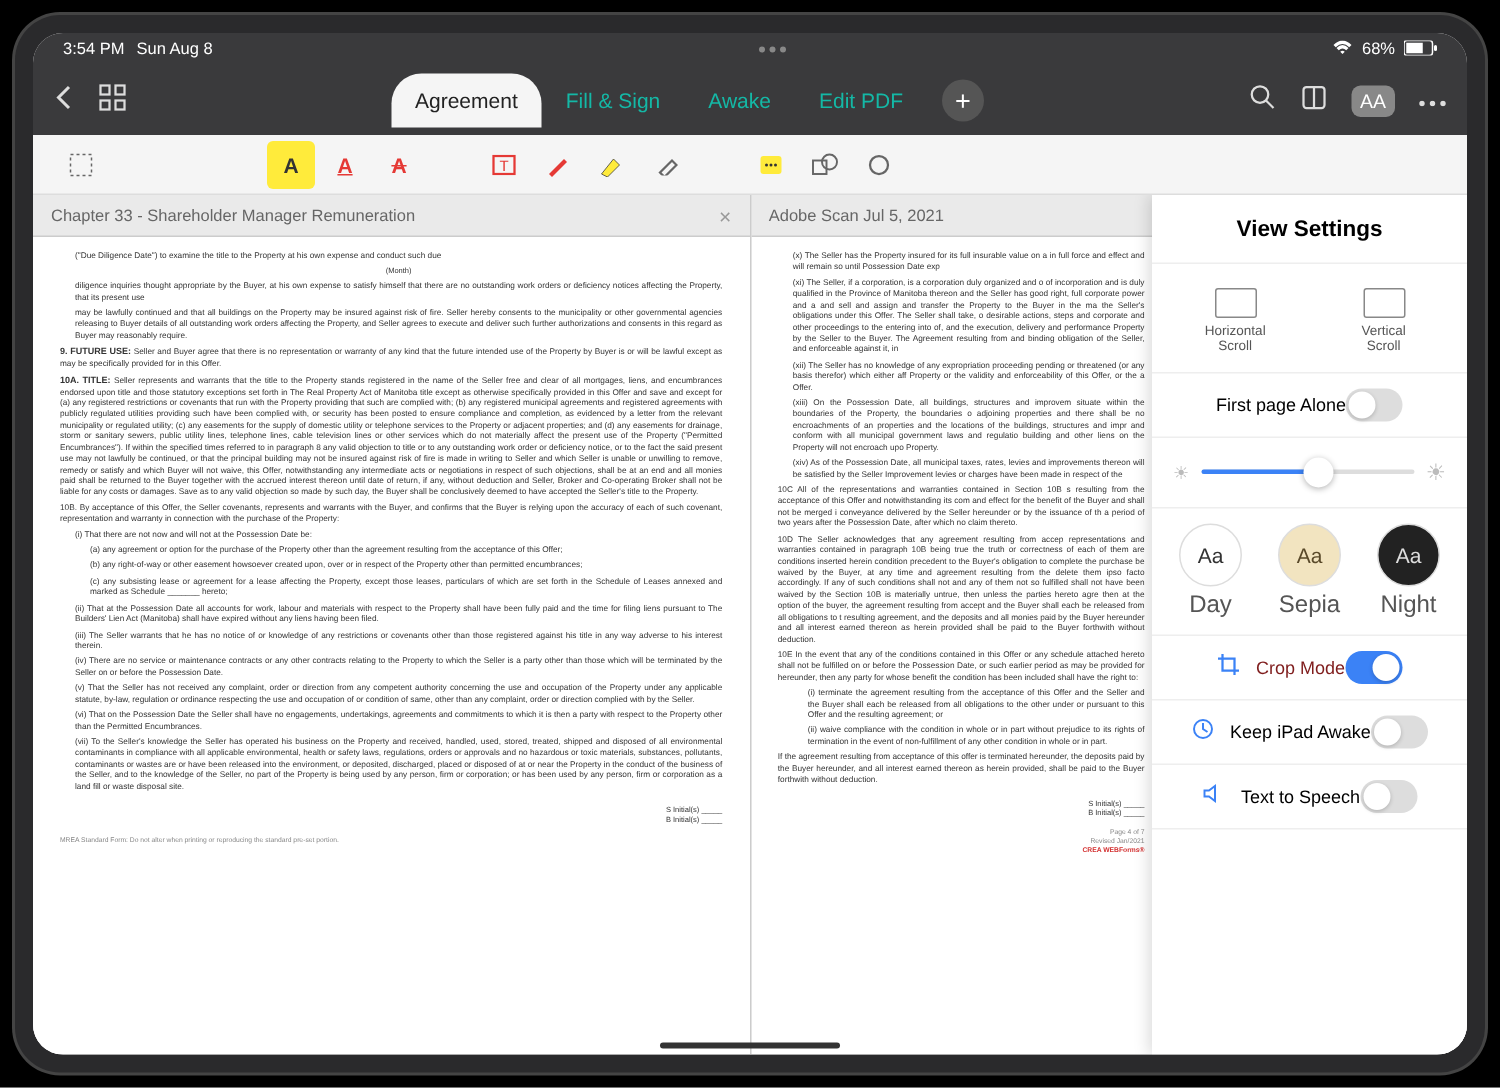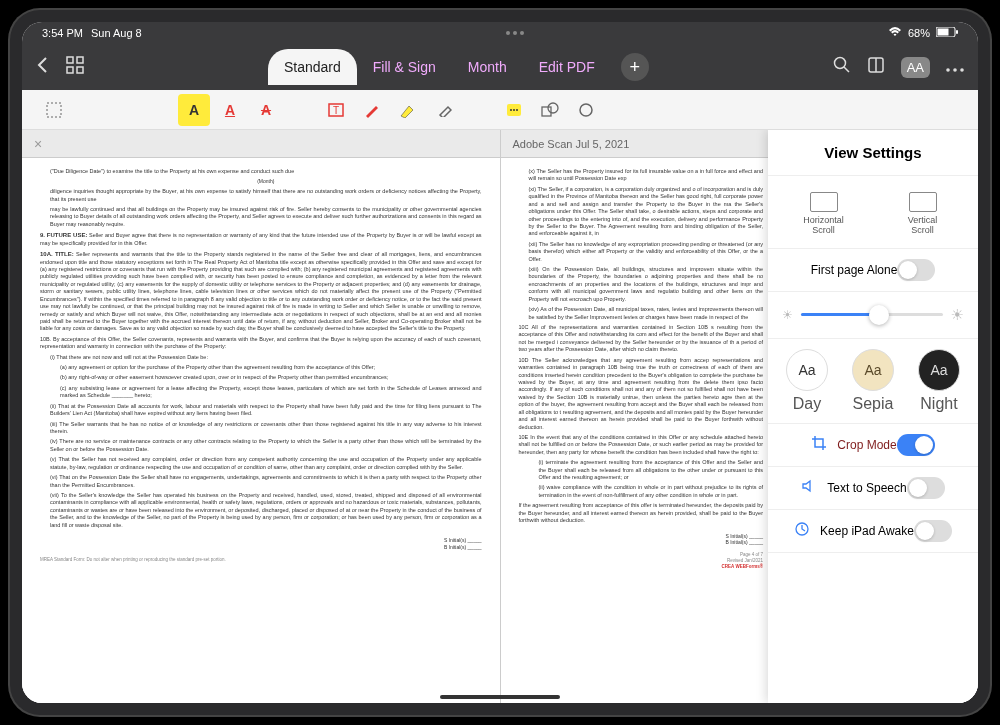--- a/index.html
+++ b/index.html
@@ -8,21 +8,21 @@
 .ipad-screen { width: 100%; height: 100%; background: #f5f5f5; border-radius: 20px; overflow: hidden; display: flex; flex-direction: column; position: relative; }
 .status-bar { background: #3a3a3c; color: #fff; display: flex; justify-content: space-between; align-items: center; padding: 4px 20px; font-size: 11px; height: 22px; }
 .status-left { display: flex; gap: 8px; }
 .status-center { display: flex; gap: 3px; }
 .status-dot { width: 4px; height: 4px; border-radius: 50%; background: #888; }
 .status-right { display: flex; gap: 6px; align-items: center; }
 .wifi, .battery { font-size: 12px; }
 .app-toolbar { background: #3a3a3c; height: 46px; display: flex; align-items: center; justify-content: space-between; padding: 0 14px; color: #fff; }
 .toolbar-left { display: flex; gap: 18px; align-items: center; }
 .toolbar-center { display: flex; align-items: center; gap: 0; background: #3a3a3c; }
-.tab-btn { padding: 10px 16px; color: #f0abfc; font-size: 14px; cursor: pointer; border-radius: 20px 20px 0 0; }
+.tab-btn { padding: 10px 16px; color: #14b8a6; font-size: 14px; cursor: pointer; border-radius: 20px 20px 0 0; }
 .tab-btn.active { background: #f5f5f5; color: #222; }
 .plus-btn { width: 28px; height: 28px; border-radius: 50%; background: #555; display: flex; align-items: center; justify-content: center; margin-left: 10px; color: #fff; font-size: 18px; }
 .toolbar-right { display: flex; gap: 16px; align-items: center; }
 .toolbar-icon { color: #ddd; cursor: pointer; font-size: 16px; }
 .aa-btn { background: #888; border-radius: 6px; padding: 3px 6px; color: #fff; font-size: 13px; }
 .annotate-toolbar { background: #f5f5f5; border-bottom: 1px solid #ddd; height: 40px; display: flex; align-items: center; padding: 0 16px; gap: 4px; }
 .ann-tool { width: 32px; height: 32px; display: flex; align-items: center; justify-content: center; cursor: pointer; border-radius: 4px; }
 .ann-sep { flex-grow: 0; width: 100px; }
 .content-area { flex: 1; display: flex; overflow: hidden; background: #e8e8e8; position: relative; }
 .doc-pane { flex: 1; display: flex; flex-direction: column; border-right: 1px solid #ccc; overflow: hidden; }
@@ -102,23 +102,23 @@
               <path d="M10 2 L3 9 L10 16" stroke="#ddd" stroke-width="2" fill="none"></path>
             </svg></span>
     <span class="toolbar-icon"><svg width="18" height="18" viewBox="0 0 18 18">
               <rect x="1" y="1" width="6" height="6" fill="none" stroke="#ddd" stroke-width="1.5"></rect>
               <rect x="11" y="1" width="6" height="6" fill="none" stroke="#ddd" stroke-width="1.5"></rect>
               <rect x="1" y="11" width="6" height="6" fill="none" stroke="#ddd" stroke-width="1.5"></rect>
               <rect x="11" y="11" width="6" height="6" fill="none" stroke="#ddd" stroke-width="1.5"></rect>
             </svg></span>
   </div>
   <div class="toolbar-center">
-    <div class="tab-btn active">Standard</div>
+    <div class="tab-btn active">Agreement</div>
     <div class="tab-btn">Fill &amp; Sign</div>
-    <div class="tab-btn">Month</div>
+    <div class="tab-btn">Awake</div>
     <div class="tab-btn">Edit PDF</div>
     <div class="plus-btn">+</div>
   </div>
   <div class="toolbar-right">
     <span class="toolbar-icon"><svg width="18" height="18" viewBox="0 0 18 18">
               <circle cx="7" cy="7" r="5.5" fill="none" stroke="#ddd" stroke-width="1.5"></circle>
               <line x1="11" y1="11" x2="16" y2="16" stroke="#ddd" stroke-width="1.5"></line>
             </svg></span>
     <span class="toolbar-icon"><svg width="18" height="18" viewBox="0 0 18 18">
               <rect x="2" y="2" width="14" height="14" rx="2" fill="none" stroke="#ddd" stroke-width="1.5"></rect>
@@ -183,20 +183,21 @@
   <div class="ann-tool">
           <svg width="16" height="16">
             <circle cx="8" cy="8" r="6" fill="none" stroke="#666" stroke-width="1.5"></circle>
           </svg>
         </div>
 </div>
 
 <div class="content-area">
   <div class="doc-pane">
     <div class="doc-tab-bar">
+      <span>Chapter 33 - Shareholder Manager Remuneration</span>
       <span class="doc-close">×</span>
     </div>
     <div class="doc-page">
       <p class="indent">("Due Diligence Date") to examine the title to the Property at his own expense and conduct such due</p>
       <p class="indent" style="text-align:center;font-size:5px">(Month)</p>
       <p class="indent">diligence inquiries thought appropriate by the Buyer, at his own expense to satisfy himself that there are no outstanding work orders or deficiency notices affecting the Property, that its present use</p>
       <p class="indent">may be lawfully continued and that all buildings on the Property may be insured against risk of fire. Seller hereby consents to the municipality or other governmental agencies releasing to Buyer details of all outstanding work orders affecting the Property, and Seller agrees to execute and deliver such further authorizations and consents in this regard as Buyer may reasonably require.</p>
       <p><span class="section-head">9. FUTURE USE:</span> <span>Seller and Buyer agree that there is no representation or warranty of any kind that the future intended use of the Property by Buyer is or will be lawful except as may be specifically provided for in this Offer.</span></p>
       <p><span class="section-head">10A. TITLE:</span> <span>Seller represents and warrants that the title to the Property stands registered in the name of the Seller free and clear of all mortgages, liens, and encumbrances endorsed upon title and those statutory exceptions set forth in The Real Property Act of Manitoba title except as otherwise specifically provided in this Offer and save and except for (a) any registered restrictions or covenants that run with the Property providing that such are complied with; (b) any registered municipal agreements and registered agreements with publicly regulated utilities providing such have been complied with, or security has been posted to ensure compliance and completion, as evidenced by a letter from the relevant municipality or regulated utility; (c) any easements for the supply of domestic utility or telephone services to the Property or adjacent properties; and (d) any easements for drainage, storm or sanitary sewers, public utility lines, telephone lines, cable television lines or other services which do not materially affect the present use of the Property ("Permitted Encumbrances"). If within the specified times referred to in paragraph 8 any valid objection to title or to any outstanding work order or deficiency notice, or to the fact the said present use may not lawfully be continued, or that the principal building may not be insured against risk of fire is made in writing to Seller and which Seller is unable or unwilling to remove, remedy or satisfy and which Buyer will not waive, this Offer, notwithstanding any intermediate acts or negotiations in respect of such objections, shall be at an end and all monies paid shall be returned to the Buyer together with the accrued interest thereon until date of return, if any, without deduction and Seller, Broker and Co-operating Broker shall not be liable for any costs or damages. Save as to any valid objection so made by such day, the Buyer shall be conclusively deemed to have accepted the Seller's title to the Property.</span></p>
       <p>10B. By acceptance of this Offer, the Seller covenants, represents and warrants with the Buyer, and confirms that the Buyer is relying upon the accuracy of each of such covenant, representation and warranty in connection with the purchase of the Property:</p>
@@ -293,38 +294,38 @@
                 </svg>
         </span>
         <span style="color:#7f1d1d">Crop Mode</span>
       </div>
       <div class="toggle on"></div>
     </div>
     <div class="vs-row">
       <div class="vs-row-icon">
         <span style="color:#3b82f6">
           <svg width="16" height="16" viewBox="0 0 16 16">
-                  <path d="M2 6 H5 L9 3 V13 L5 10 H2 Z" fill="none" stroke="#3b82f6" stroke-width="1.3"></path>
-                </svg>
-        </span>
-        <span>Text to Speech</span>
-      </div>
-      <div class="toggle"></div>
-    </div>
-    <div class="vs-row">
-      <div class="vs-row-icon">
-        <span style="color:#3b82f6">
-          <svg width="16" height="16" viewBox="0 0 16 16">
                   <circle cx="8" cy="8" r="6" fill="none" stroke="#3b82f6" stroke-width="1.3"></circle>
                   <path d="M8 4 V8 L11 10" stroke="#3b82f6" stroke-width="1.3" fill="none"></path>
                 </svg>
         </span>
         <span>Keep iPad Awake</span>
       </div>
       <div class="toggle"></div>
     </div>
+    <div class="vs-row">
+      <div class="vs-row-icon">
+        <span style="color:#3b82f6">
+          <svg width="16" height="16" viewBox="0 0 16 16">
+                  <path d="M2 6 H5 L9 3 V13 L5 10 H2 Z" fill="none" stroke="#3b82f6" stroke-width="1.3"></path>
+                </svg>
+        </span>
+        <span>Text to Speech</span>
+      </div>
+      <div class="toggle"></div>
+    </div>
   </div>
 </div>
 
 <div class="home-indicator"></div>
 
 </div>
 </div>
 
 </body></html>

